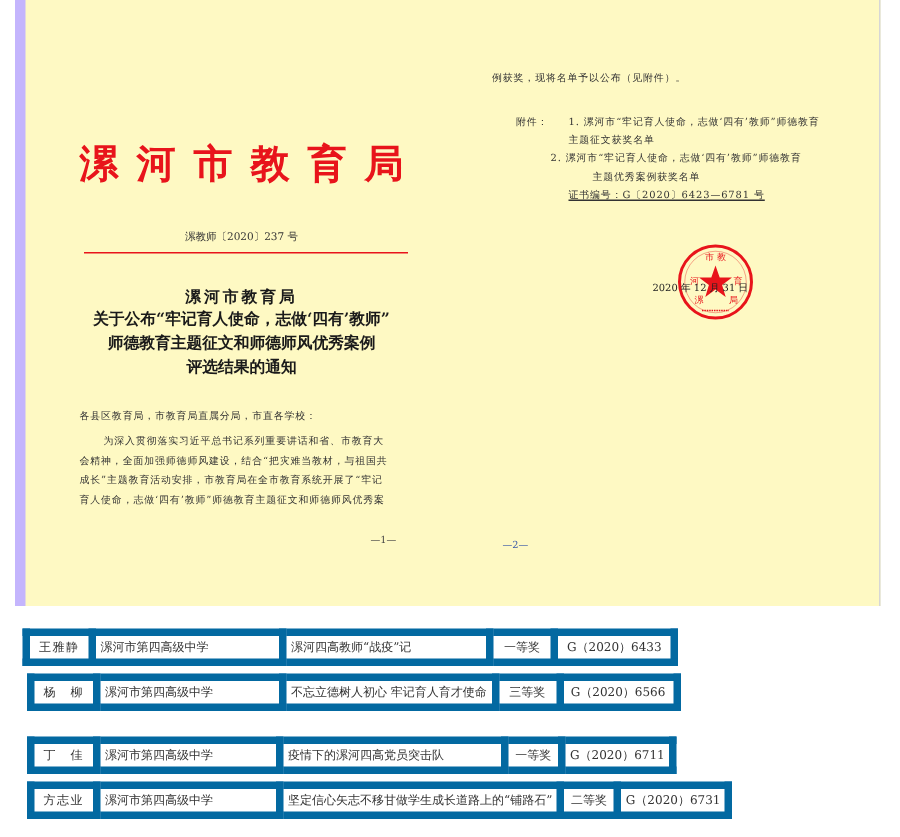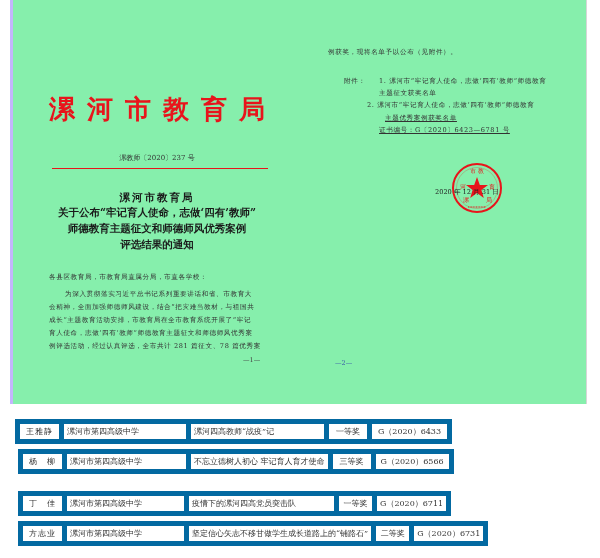--- a/index.html
+++ b/index.html
@@ -1,19 +1,19 @@
 <!DOCTYPE html>
 <html><head>
 <meta charset="utf-8">
 <style>
   html, body { margin: 0; padding: 0; background: #ffffff; }
   body { width: 600px; height: 558px; position: relative; overflow: hidden;
          font-family: "DejaVu Serif", "Liberation Serif", serif; color: #222; }
-  .page { position: absolute; top: 0; height: 404px; background: #86efac; }
-  .page-left { left: 10px; width: 288px; border-left: 3px solid #c4b5fd; border-right: 1px solid #d0d0d0; }
+  .page { position: absolute; top: 0; height: 404px; background: #fef9c3; }
+  .page-left { left: 10px; width: 288px; border-left: 7px solid #c4b5fd; border-right: 1px solid #d0d0d0; }
   .page-right { left: 299px; width: 287px; border-right: 1px solid #d6d6d6; }
   .abs { position: absolute; white-space: nowrap; }
   .agency-title { left: 0; width: 288px; top: 92px; text-align: center; color: #e8141b;
                   font-size: 26px; font-weight: bold; letter-spacing: 12px; text-indent: 12px;
                   font-family: "DejaVu Serif", serif; }
   .doc-number { left: 0; width: 288px; top: 153px; text-align: center; font-size: 7px; color: #333; }
   .red-rule { left: 39px; width: 216px; top: 168px; height: 1px; background: #e8141b; }
   .notice-title { left: 0; width: 288px; text-align: center; font-size: 10.5px; font-weight: bold; color: #1a1a1a; }
   .nt-0 { top: 191px; letter-spacing: 2px; }
   .nt-1 { top: 206px; }
@@ -25,21 +25,21 @@
   .bl-1 { left: 36px; top: 303px; }
   .bl-2 { left: 36px; top: 316px; }
   .bl-3 { left: 36px; top: 329px; }
   .bl-4 { left: 36px; top: 342px; }
   .page-num-1 { left: 230px; top: 356px; font-size: 6.5px; color: #444; }
   .rp-line0 { left: 29px; top: 48px; }
   .rp-att-label { left: 45px; top: 77px; }
   .rp-att1a { left: 80px; top: 77px; }
   .rp-att1b { left: 80px; top: 89px; }
   .rp-att2a { left: 68px; top: 101px; }
-  .rp-att2b { left: 86px; top: 114px; text-decoration: underline; }
+  .rp-att2b { left: 96px; top: 114px; }
   .rp-cert { left: 80px; top: 126px; text-decoration: underline; }
   .stamp { left: 152px; top: 162px; width: 52px; height: 52px; }
   .stamp-date { left: 136px; top: 188px; font-size: 6.6px; color: #222; }
   .page-num-2 { left: 36px; top: 359px; font-size: 6.5px; color: #3a5aa8; }
   .row-table { position: absolute; border-collapse: collapse; font-size: 8px; color: #333; table-layout: fixed; }
   .row-table td { border: 5px solid #0369a1; height: 15px; padding: 0 3px; white-space: nowrap; overflow: hidden; }
   .row-table td.name { text-align: center; letter-spacing: 1px; }
   .row-table td.award { text-align: center; }
   .row-table td.cert { text-align: center; }
   .r0 { left: 15px; top: 419px; }
@@ -56,21 +56,20 @@
   <div class="abs red-rule"></div>
   <div class="abs notice-title nt-0">漯河市教育局</div>
   <div class="abs notice-title nt-1">关于公布“牢记育人使命，志做‘四有’教师”</div>
   <div class="abs notice-title nt-2">师德教育主题征文和师德师风优秀案例</div>
   <div class="abs notice-title nt-3">评选结果的通知</div>
   <div class="abs body-text salutation">各县区教育局，市教育局直属分局，市直各学校：</div>
   <div class="abs body-text bl-0">为深入贯彻落实习近平总书记系列重要讲话和省、市教育大</div>
   <div class="abs body-text bl-1">会精神，全面加强师德师风建设，结合“把灾难当教材，与祖国共</div>
   <div class="abs body-text bl-2">成长”主题教育活动安排，市教育局在全市教育系统开展了“牢记</div>
   <div class="abs body-text bl-3">育人使命，志做‘四有’教师”师德教育主题征文和师德师风优秀案</div>
-  <div class="abs body-text bl-4">例评选活动，经过认真评选，全市共计 281 篇征文、78 篇优秀案</div>
   <div class="abs page-num-1">—1—</div>
 </div>
 
 <div class="page page-right">
   <div class="abs body-text rp-line0">例获奖，现将名单予以公布（见附件）。</div>
   <div class="abs body-text rp-att-label">附件：</div>
   <div class="abs body-text rp-att1a">1. 漯河市“牢记育人使命，志做‘四有’教师”师德教育</div>
   <div class="abs body-text rp-att1b">主题征文获奖名单</div>
   <div class="abs body-text rp-att2a">2. 漯河市“牢记育人使命，志做‘四有’教师”师德教育</div>
   <div class="abs body-text rp-att2b">主题优秀案例获奖名单</div>

